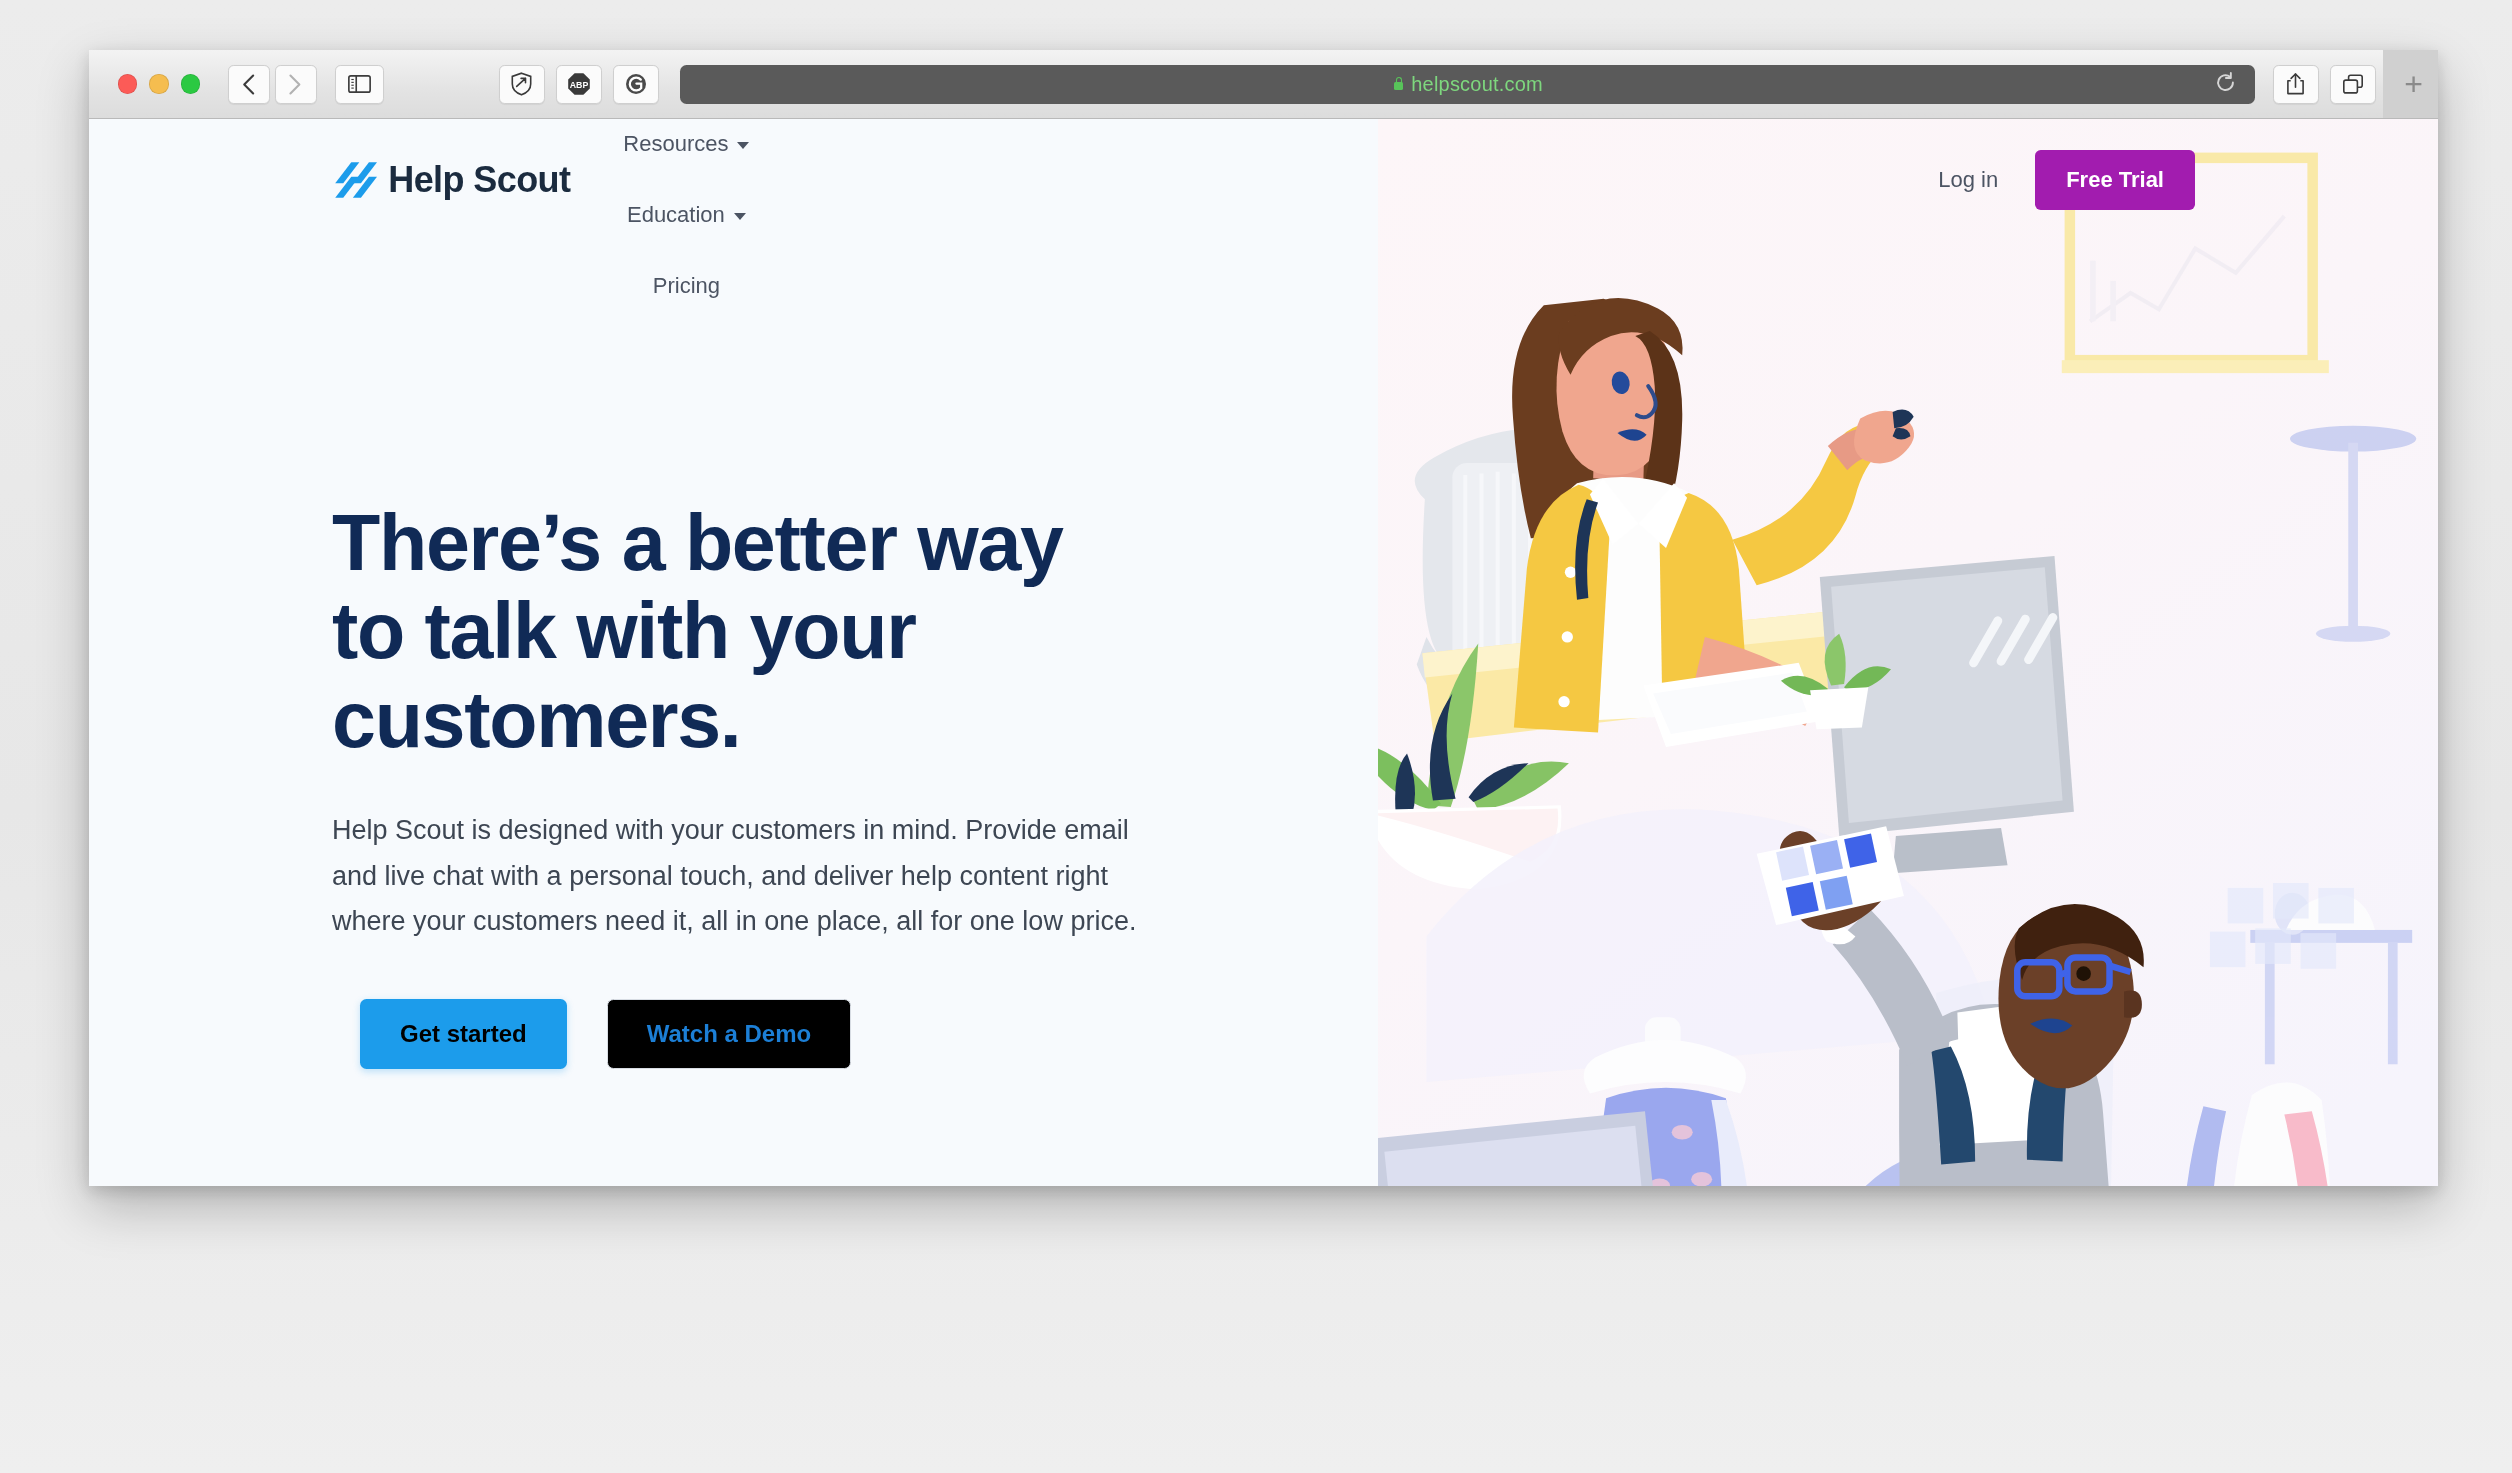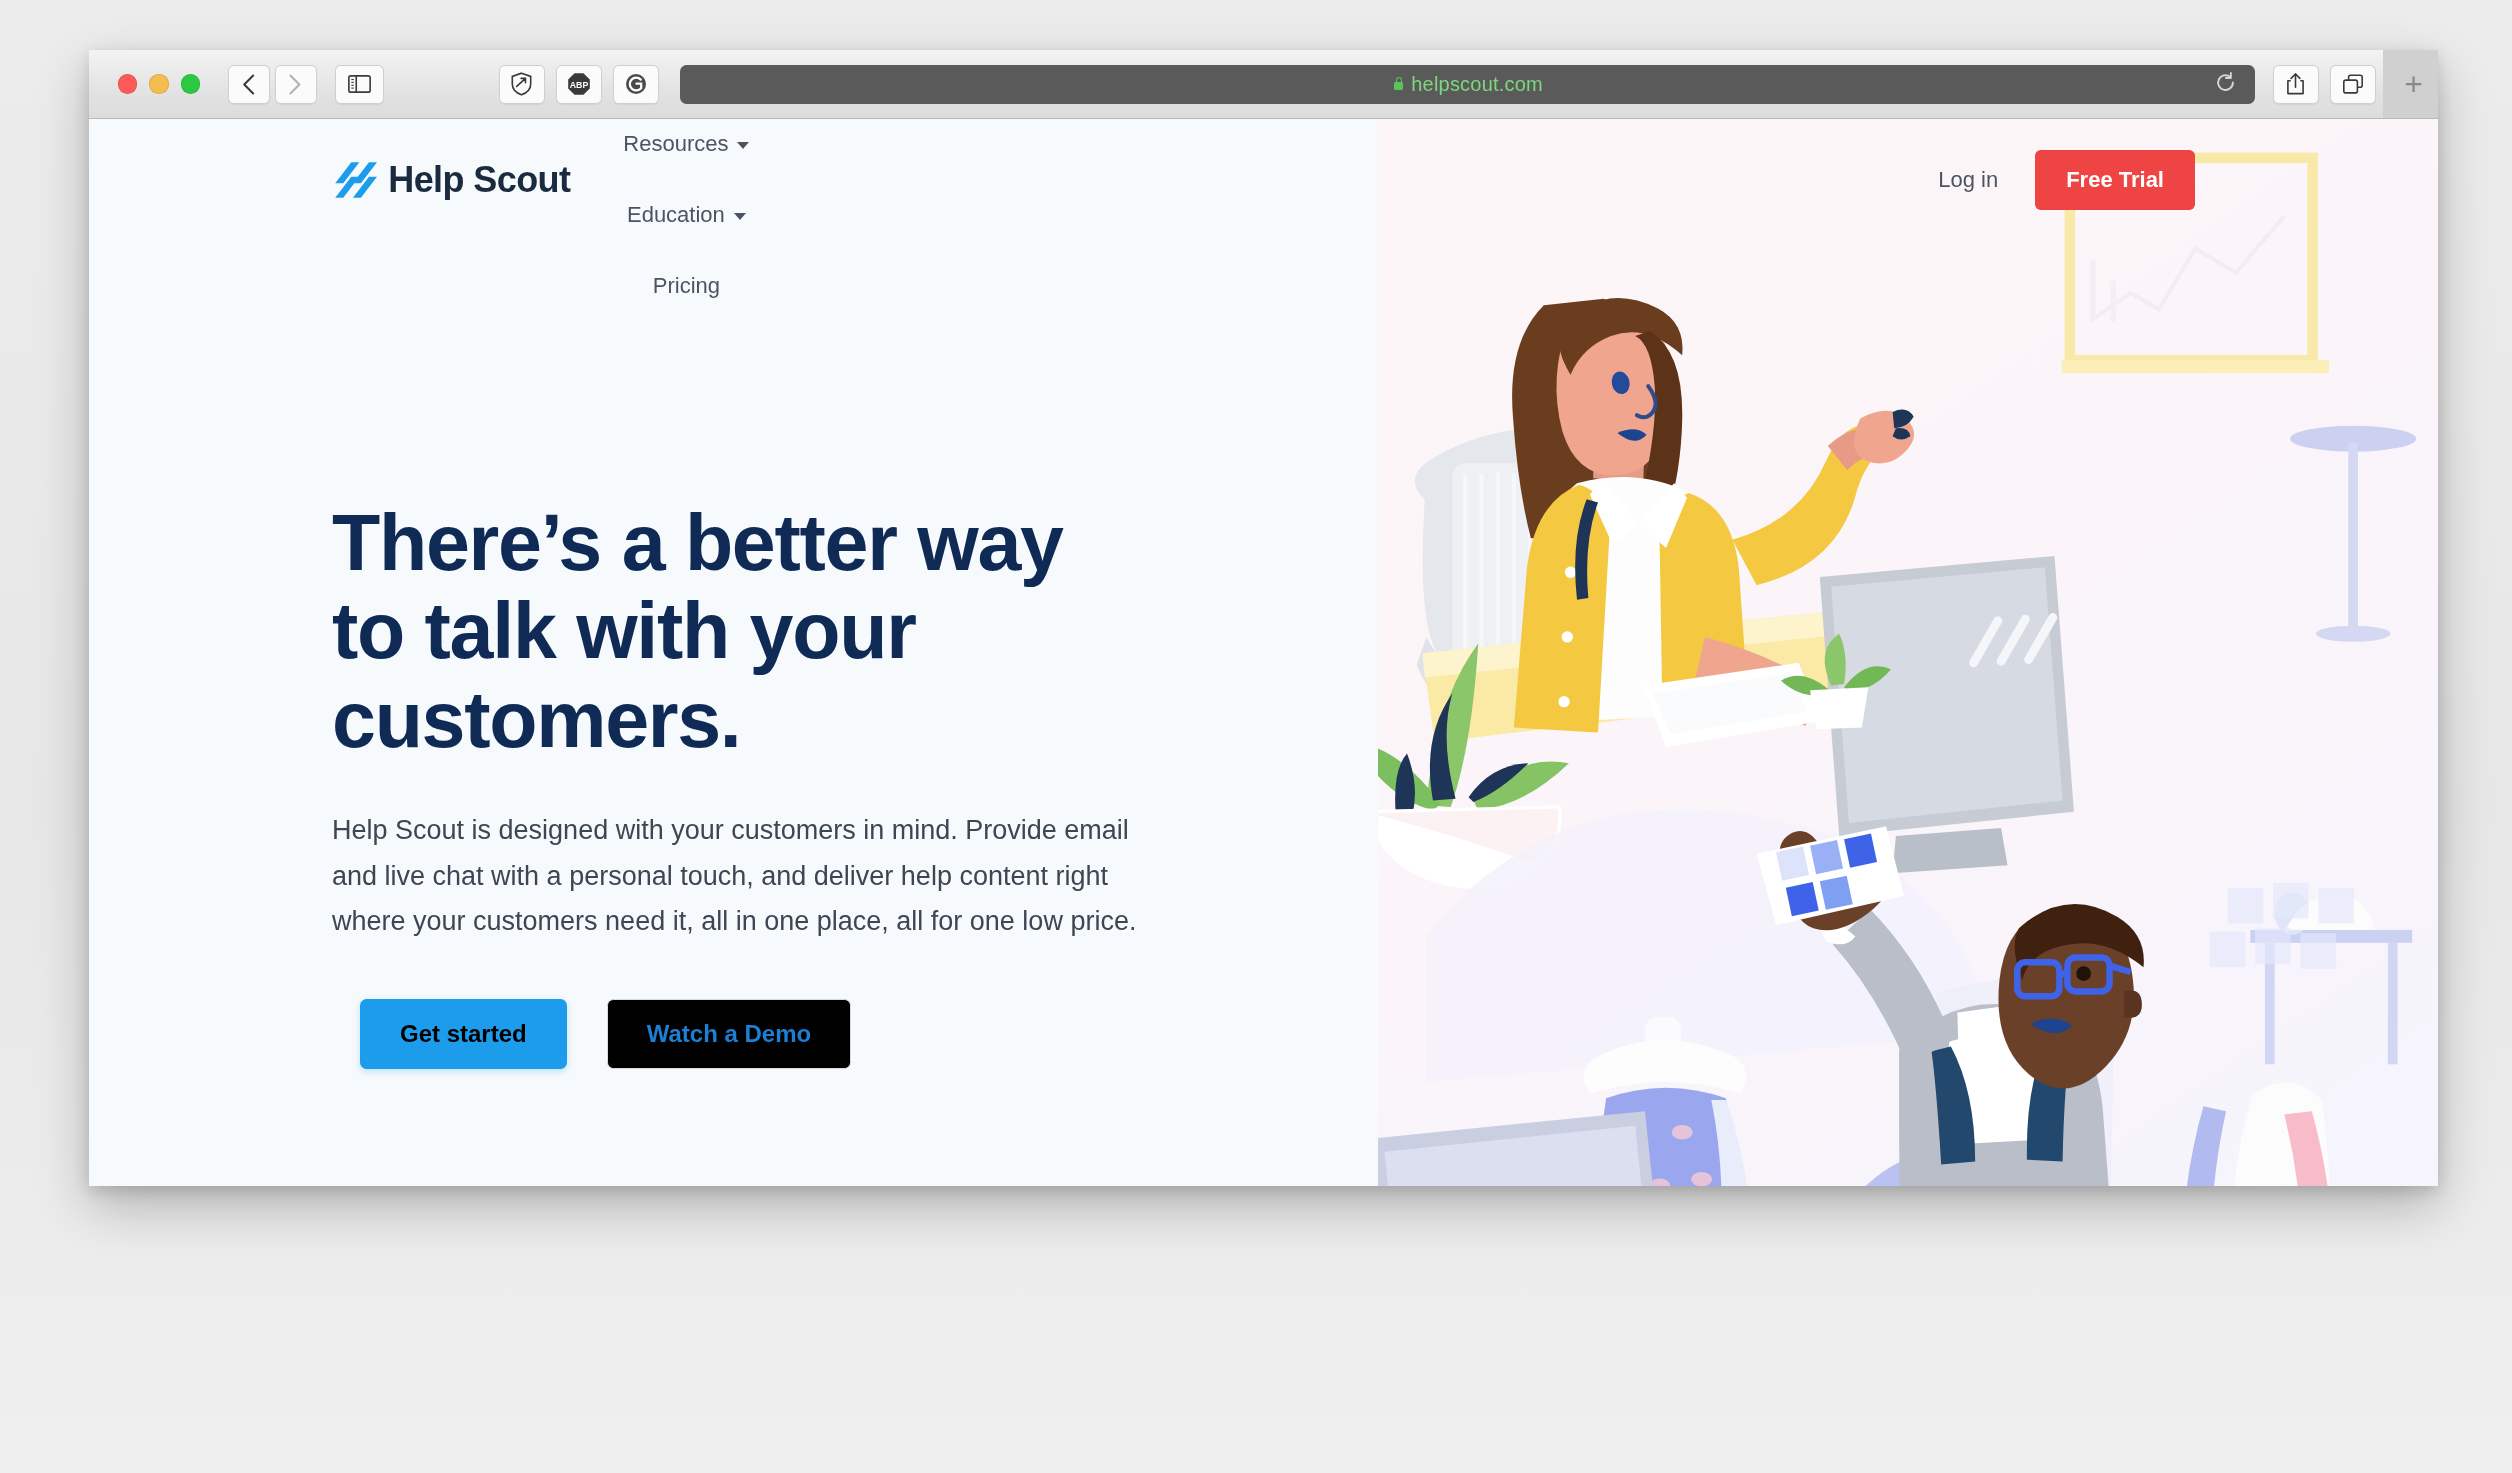--- a/index.html
+++ b/index.html
@@ -132,21 +132,21 @@
     border-right: 6.5px solid transparent;
     border-top: 7.3px solid #4c5463;
     margin-top: 3.2px;
   }
   .header-right {
     margin-left: auto; margin-right: 243px;
     display: flex; align-items: center; gap: 37px; justify-content: center;
   }
   .login { font-size: 22px; color: #4c5463; }
   .free-trial {
-    background: #ef4444; color: #fff;
+    background: #a21caf; color: #fff;
     font-size: 22px; font-weight: 700;
     padding: 17px 31px; border-radius: 5.7px;
     border: none; white-space: nowrap;
   }
 
   
   .hero-copy { position: absolute; left: 243px; top: 380px; width: 906px; z-index: 5; }
   .headline {
     font-size: 79px; line-height: 1.12; font-weight: 700;
     color: #102a56; letter-spacing: -1.3px; margin: 0;

